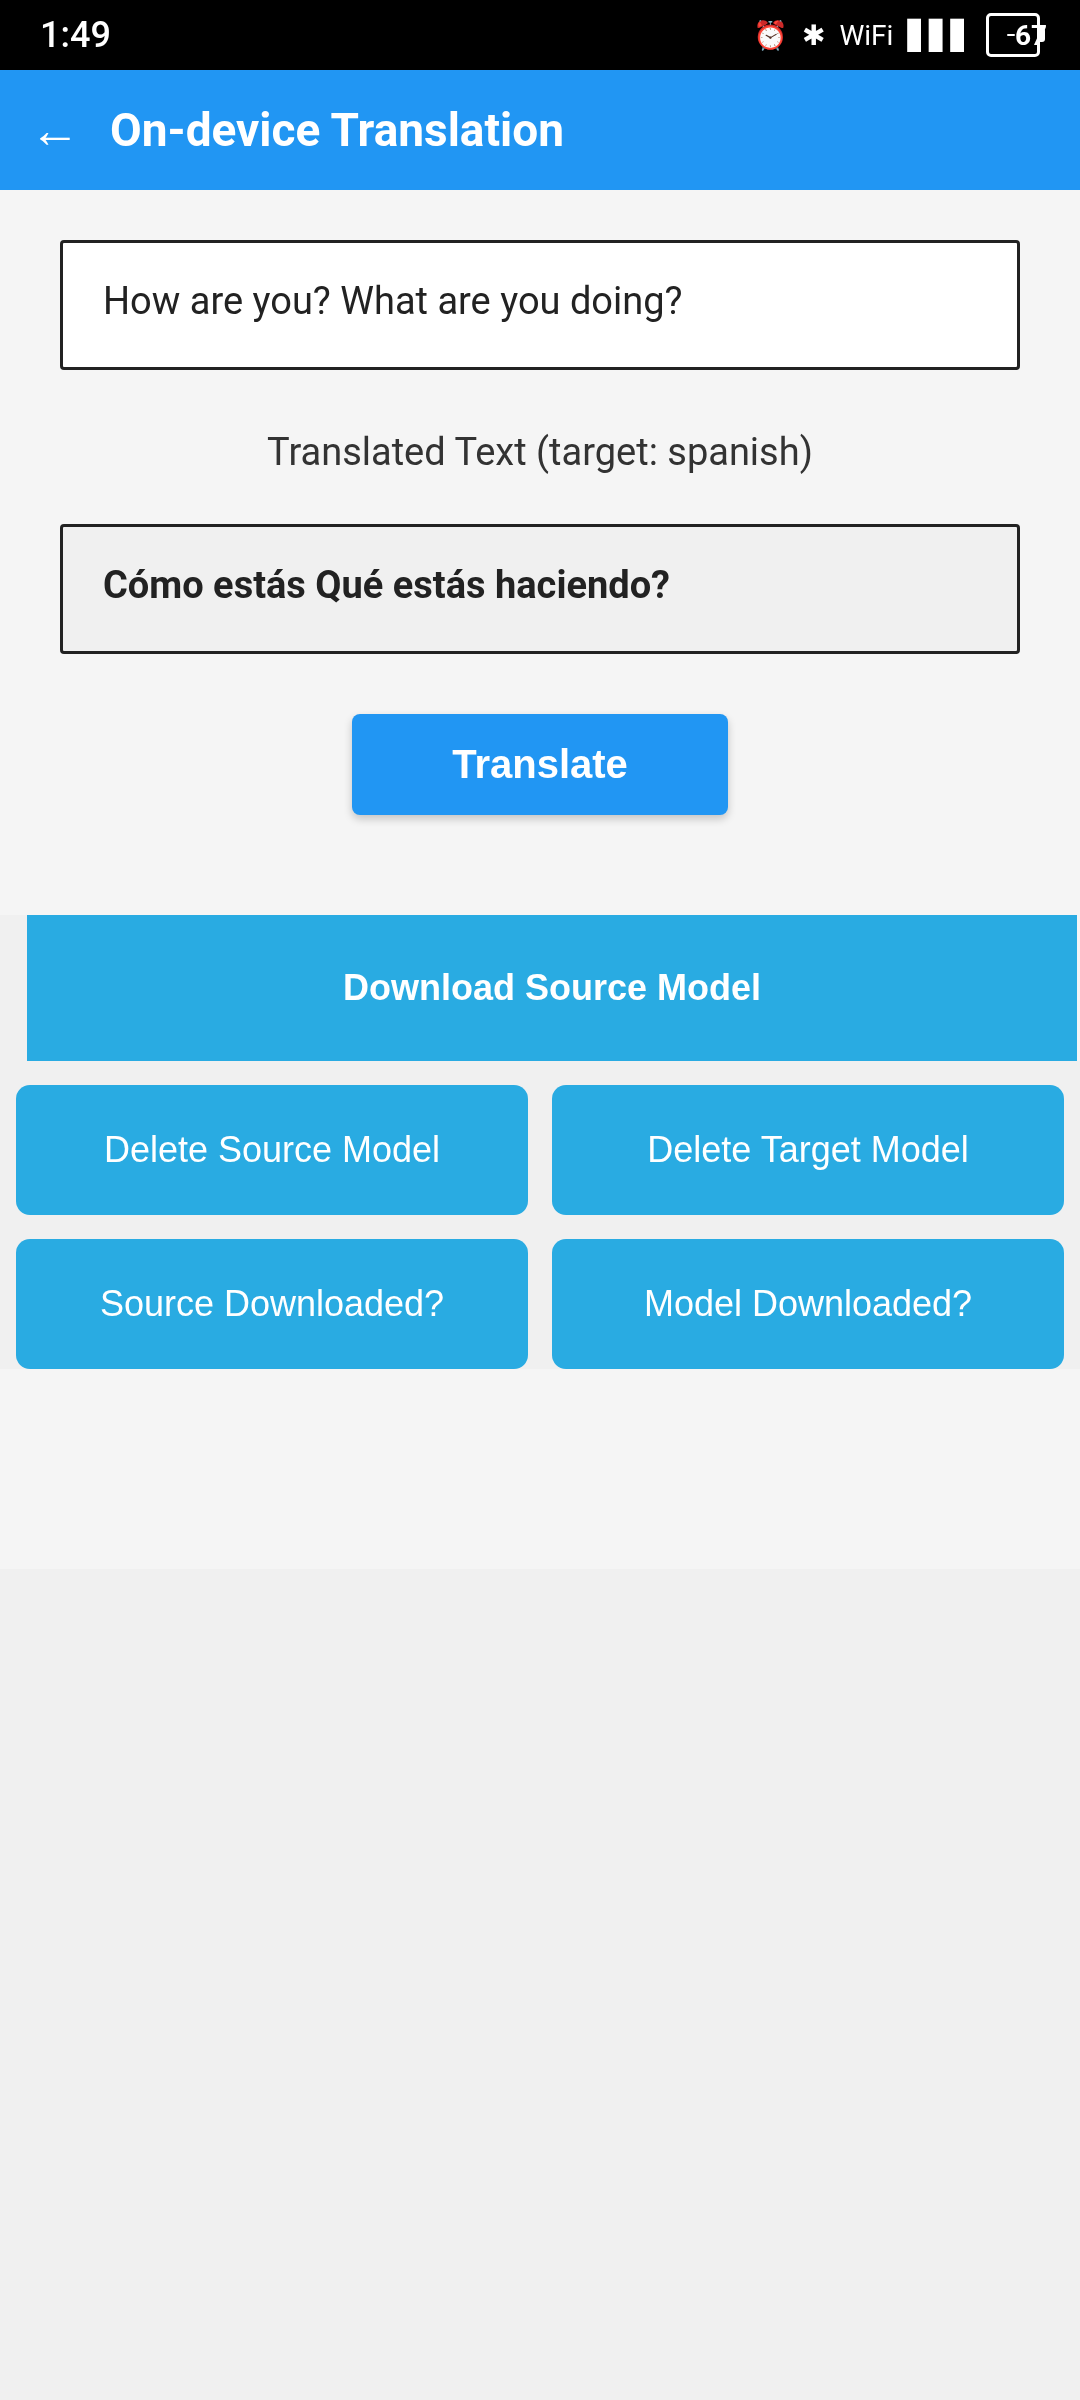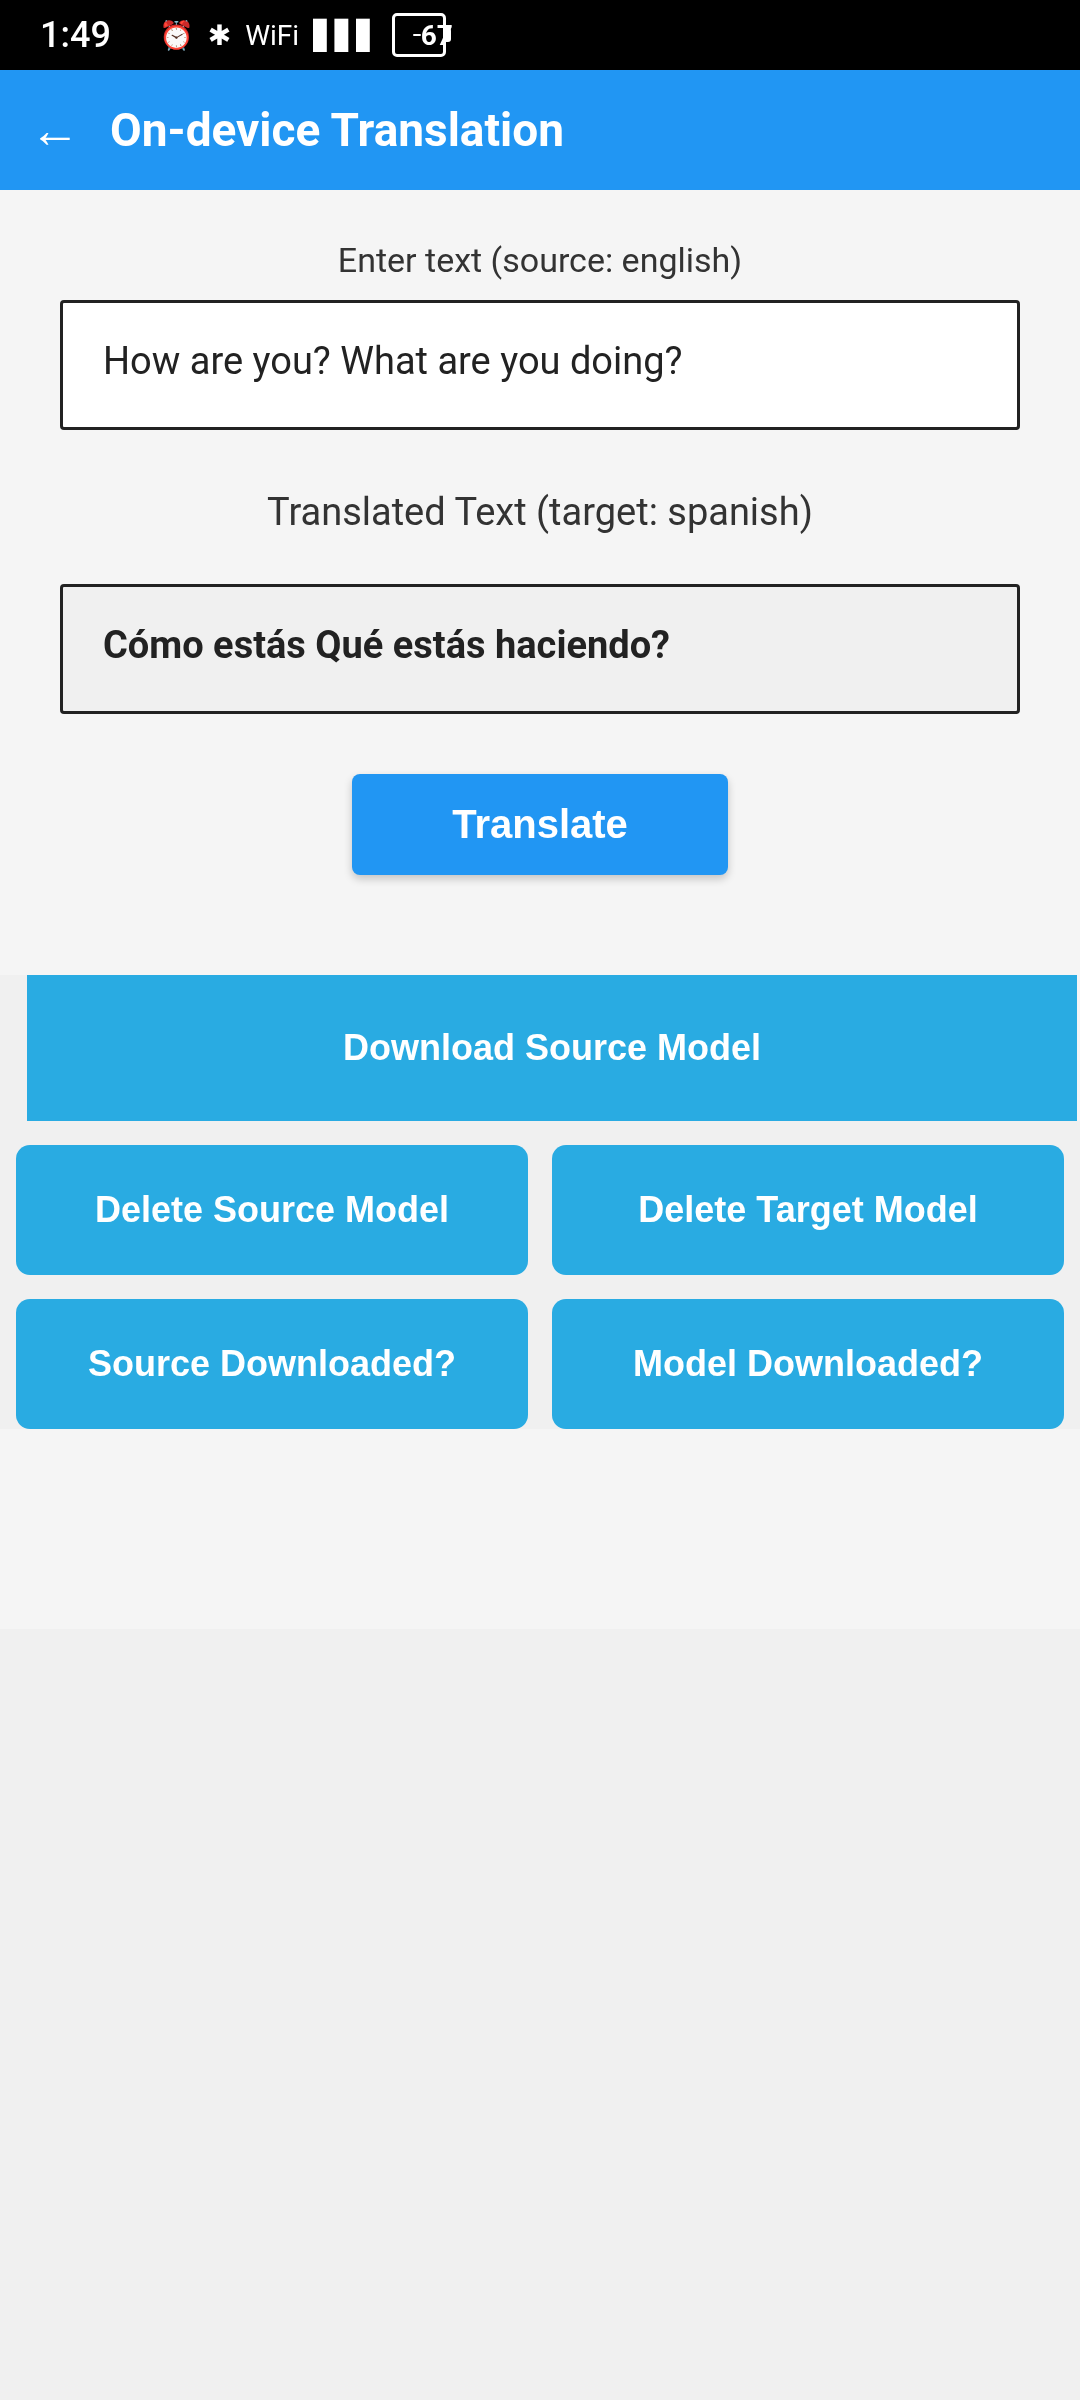--- a/index.html
+++ b/index.html
@@ -17,23 +17,22 @@
       overflow-x: hidden;
     }
 
     
     .status-bar {
       width: 100%;
       height: 70px;
       background-color: #000;
       display: flex;
       align-items: center;
-      justify-content: flex-start;
+      justify-content: space-between;
       padding: 0 40px;
-      gap: 48px;
     }
 
     .status-bar-time {
       color: #fff;
       font-size: 36px;
       font-weight: 500;
     }
 
     .status-bar-icons {
       display: flex;
@@ -201,21 +200,21 @@
       gap: 24px;
       padding: 24px 16px 0 16px;
     }
 
     .rounded-btn {
       flex: 1;
       background-color: #29ABE2;
       color: #fff;
       border: none;
       font-size: 36px;
-      font-weight: 700;
+      font-weight: 400;
       cursor: pointer;
       padding: 44px 20px;
       text-align: center;
       border-radius: 14px;
     }
 
     .spacer-bottom {
       height: 200px;
       background-color: #f5f5f5;
       width: 100%;
@@ -238,21 +237,20 @@
   </div>
 </div>
 
 <div class="app-bar">
   <span class="back-button">←</span>
   <span class="app-bar-title">On-device Translation</span>
 </div>
 
 <div class="main-content">
 
-  <div class="section-label">Enter text (source: english)</div>
 
   <div class="text-box">
     <span>How are you? What are you doing?</span>
   </div>
 
   <div class="translated-label">Translated Text (target: spanish)</div>
 
   <div style="height:30px;"></div>
 
   <div class="translated-box">

